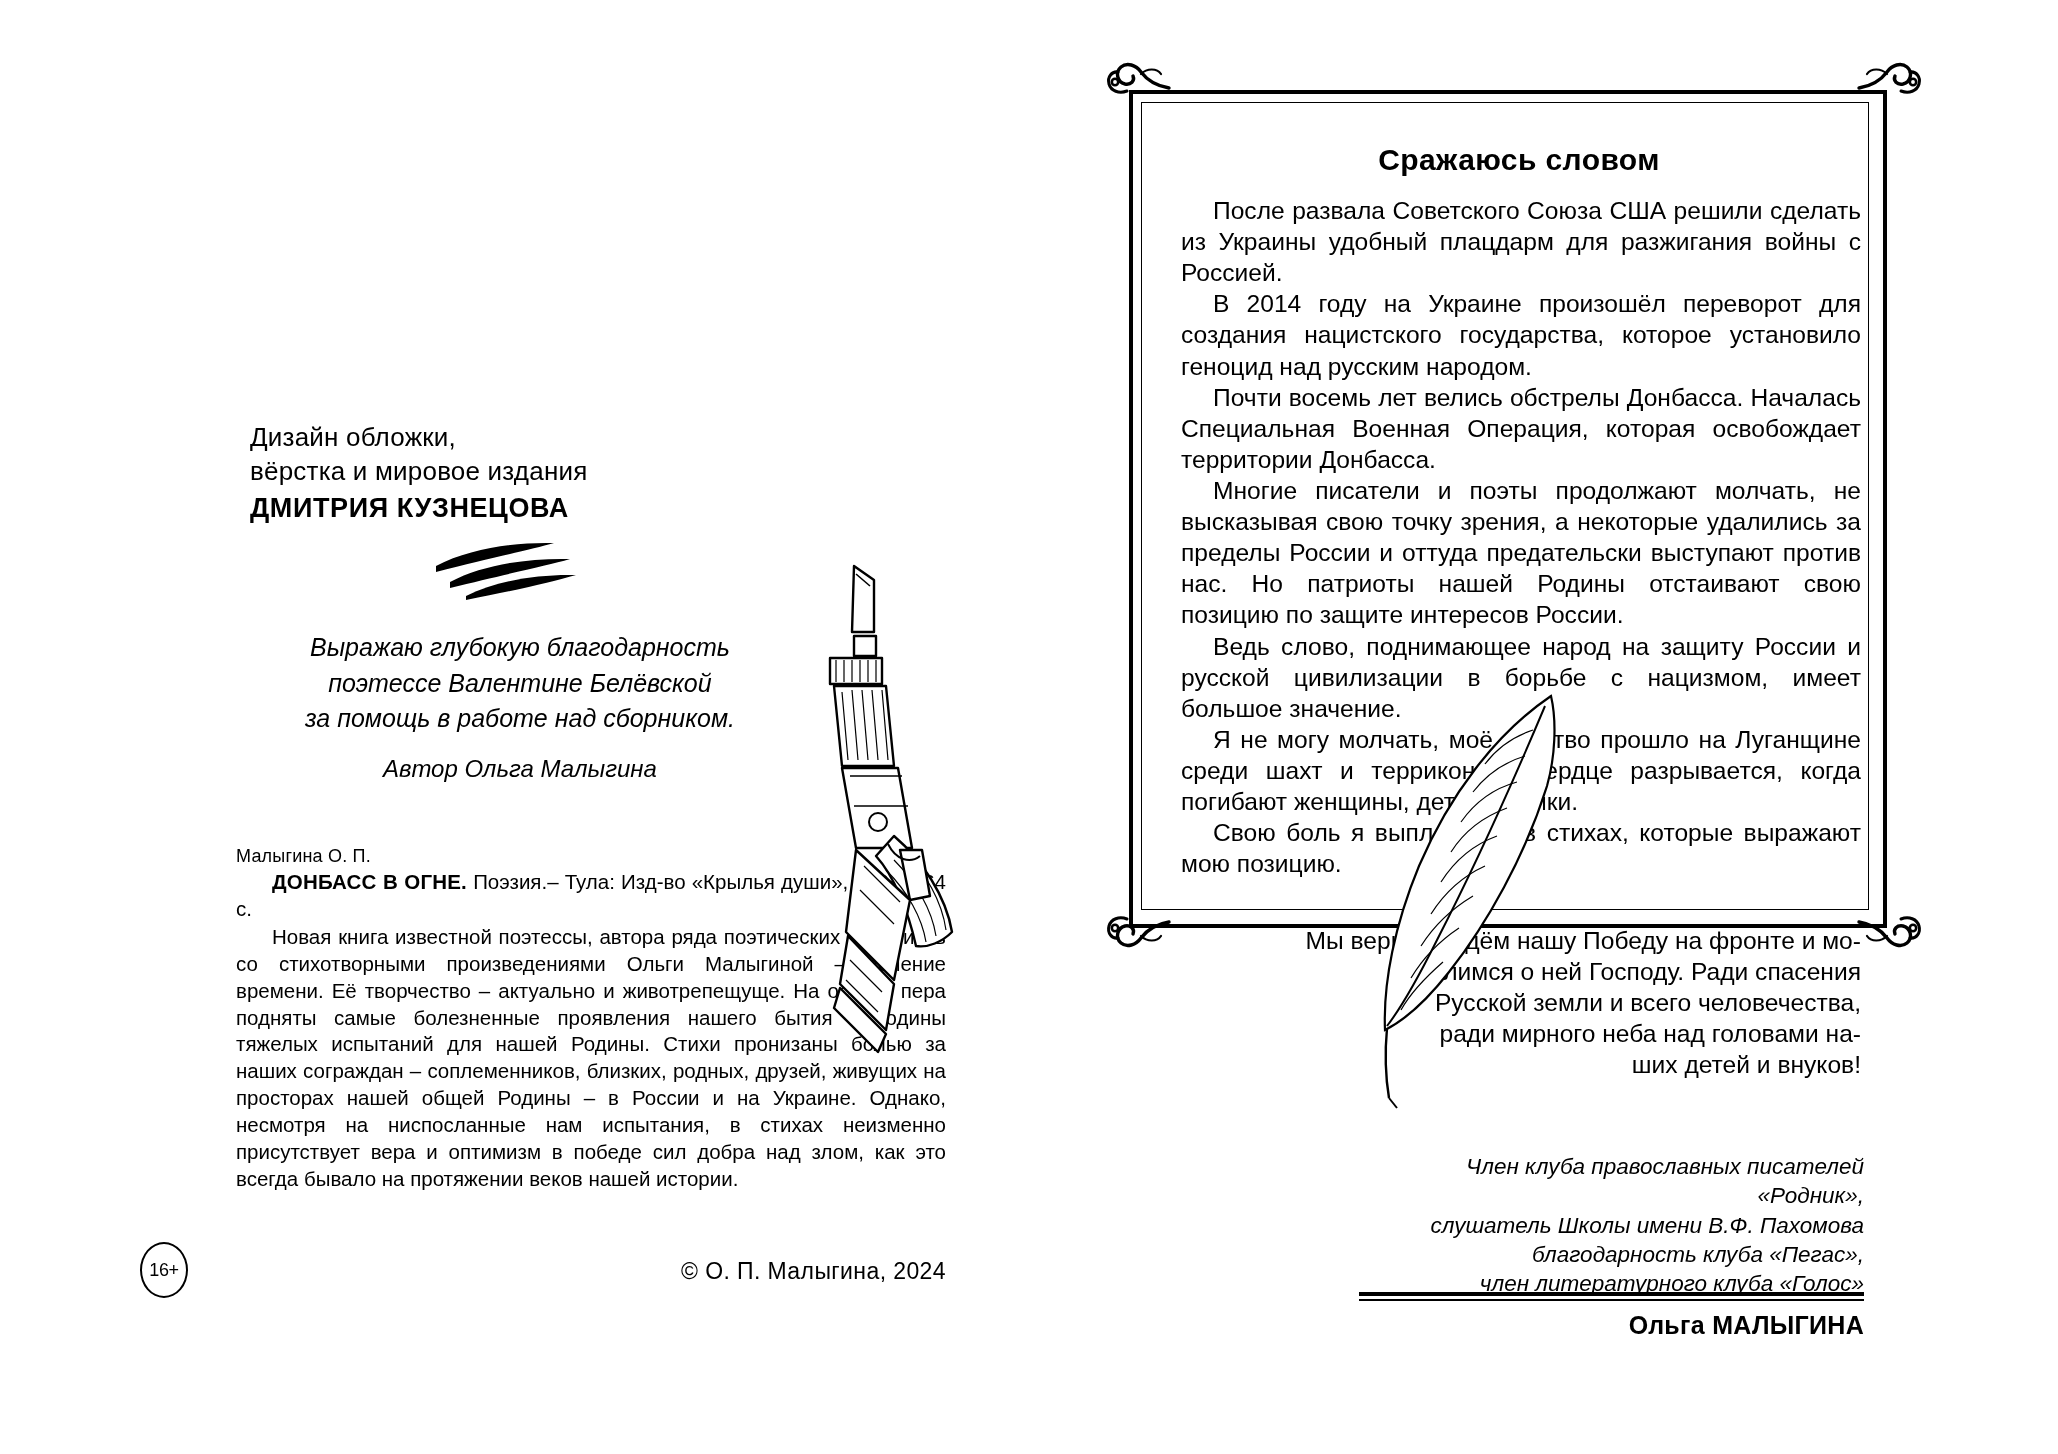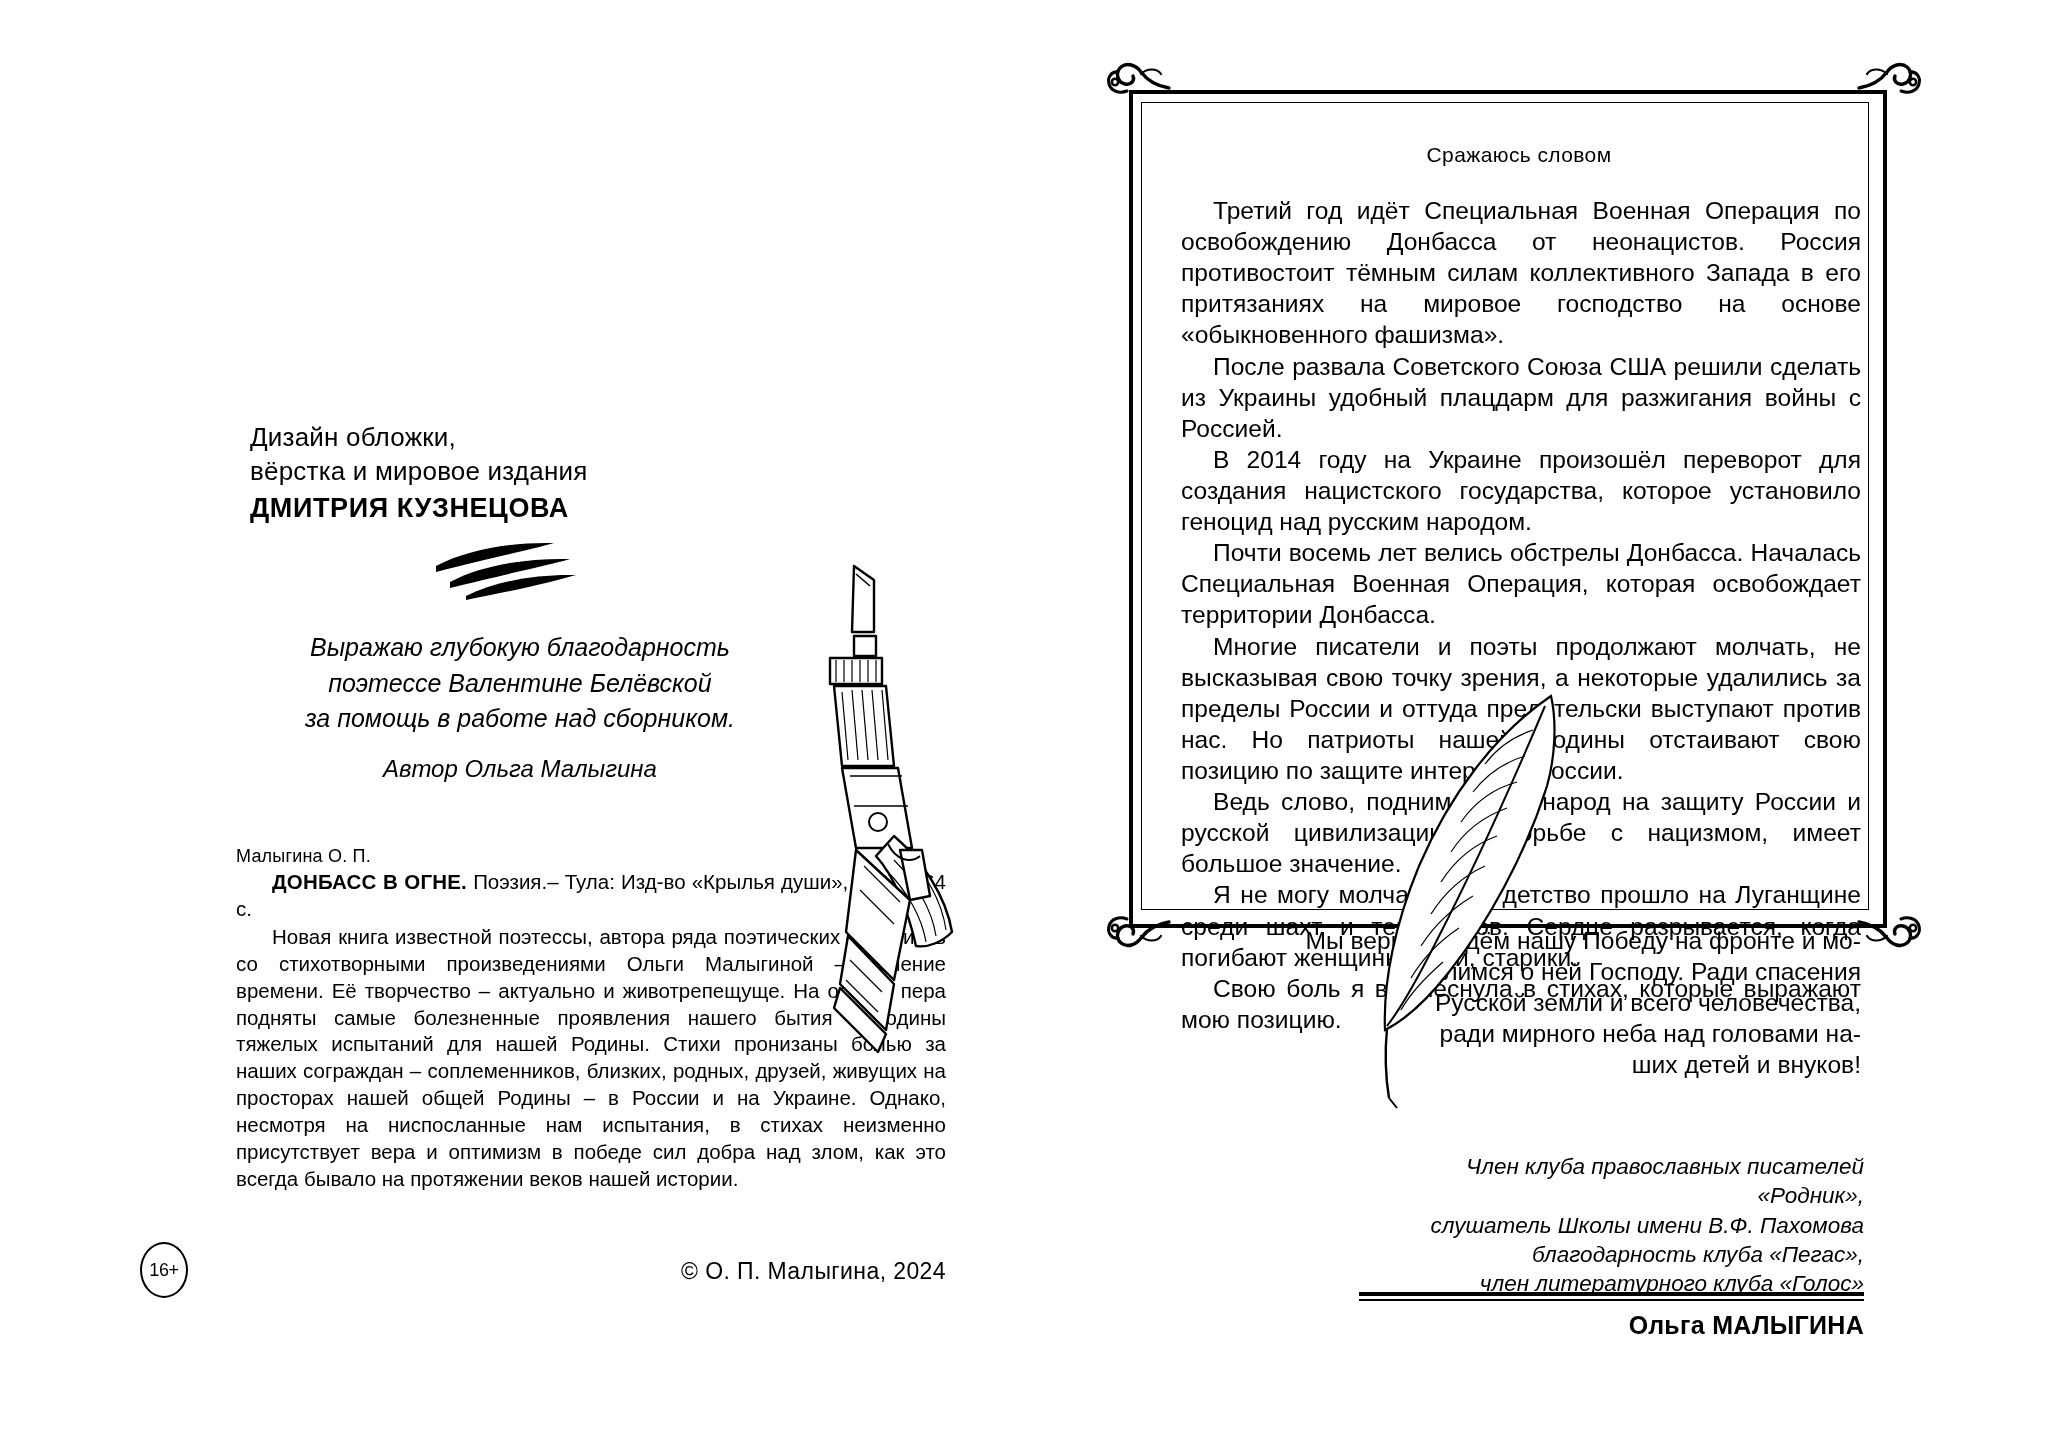--- a/index.html
+++ b/index.html
@@ -160,22 +160,22 @@
   .corner-tr { left: 828px; top: 58px;  transform: scaleX(-1); }
   .corner-bl { left: 68px;  top: 878px; transform: scaleY(-1); }
   .corner-br { left: 828px; top: 878px; transform: scale(-1,-1); }
 
   .essay-title {
     position: absolute;
     left: 145px;
     top: 143px;
     width: 690px;
     text-align: center;
-    font-size: 21px;
-    font-weight: normal;
+    font-size: 30px;
+    font-weight: bold;
     letter-spacing: 0.4px;
   }
 
   .essay-body {
     position: absolute;
     left: 152px;
     top: 195px;
     width: 680px;
     font-size: 24.6px;
     line-height: 1.265;
@@ -312,21 +312,20 @@
     <svg class="corner-orn corner-br" viewBox="0 0 74 74">
       <path d="M72 30 C60 28, 50 22, 44 14 C39 7, 30 4, 24 9 C18 14, 20 24, 28 26 C34 27, 38 23, 36 18" fill="none" stroke="#000" stroke-width="3.4" stroke-linecap="round"></path>
       <path d="M30 33 C22 36, 14 33, 12 26 C10 19, 15 13, 21 14" fill="none" stroke="#000" stroke-width="3" stroke-linecap="round"></path>
       <path d="M44 16 C50 10, 60 10, 64 16" fill="none" stroke="#000" stroke-width="2.2" stroke-linecap="round"></path>
       <circle cx="18" cy="24" r="3.2" fill="none" stroke="#000" stroke-width="2.6"></circle>
     </svg>
 
     <div class="essay-title">Сражаюсь словом</div>
 
     <div class="essay-body">
-      <p>Третий год идёт Специальная Военная Операция по освобождению Донбасса от неонацистов. Россия противостоит тёмным силам коллективного Запада в его притязаниях на мировое господство на основе «обыкновенного фашизма».</p>
       <p> После развала Советского Союза США решили сделать из Украины удобный плацдарм для разжигания войны с Россией.</p>
       <p>В 2014 году на Украине произошёл переворот для создания нацистского государства, которое установило геноцид над русским народом.</p>
       <p> Почти восемь лет велись обстрелы Донбасса. Началась Специальная Военная Операция, которая освобождает территории Донбасса.</p>
       <p>Многие писатели и поэты продолжают молчать, не высказывая свою точку зрения, а некоторые удалились за пределы России и оттуда предательски выступают против нас. Но  патриоты нашей Родины отстаивают свою позицию по защите интересов России.</p>
       <p>Ведь слово, поднимающее народ на защиту России и русской цивилизации в борьбе с нацизмом, имеет большое значение.</p>
       <p>Я не могу молчать, моё детство прошло на Луганщине среди шахт и терриконов. Сердце разрывается, когда погибают женщины, дети, старики.</p>
       <p>Свою боль я выплеснула в стихах, которые выражают мою позицию.</p>
     </div>
 
     <div class="essay-tail">

